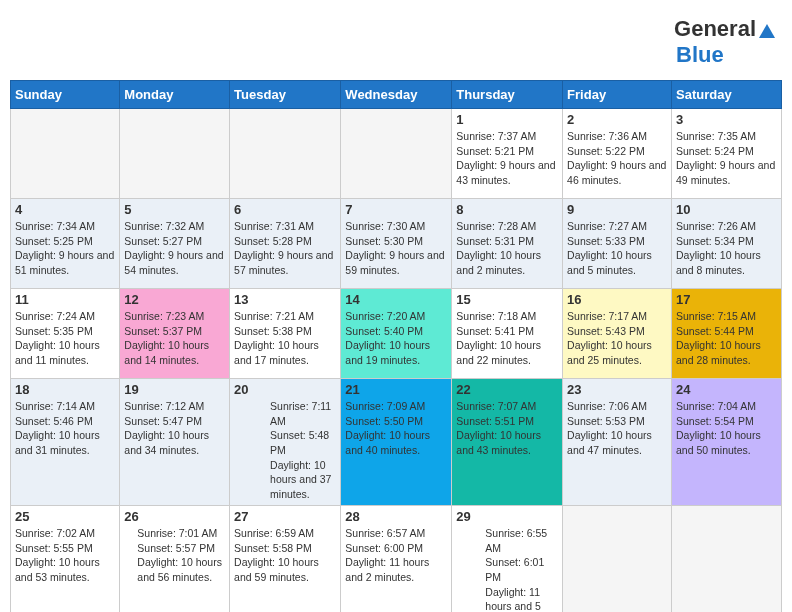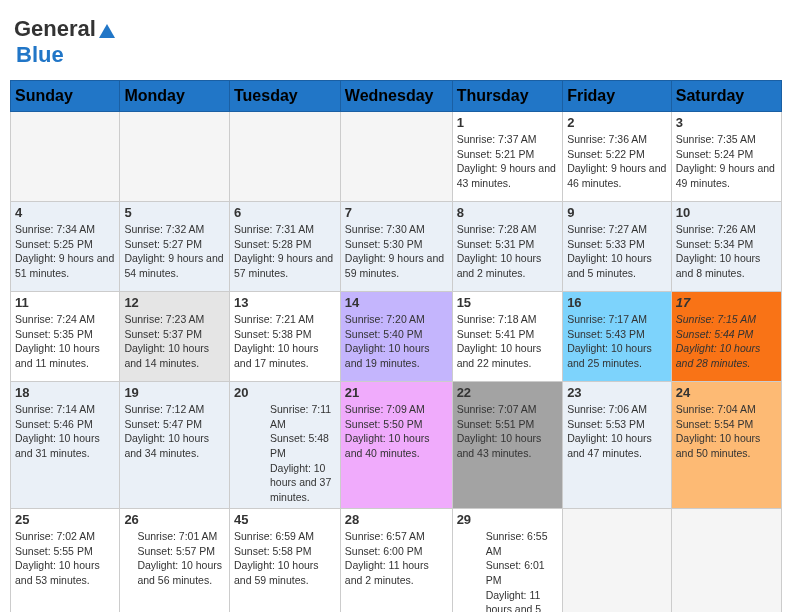--- a/index.html
+++ b/index.html
@@ -5,21 +5,21 @@
     * { box-sizing: border-box; margin: 0; padding: 0; }
     body {
       font-family: Arial, sans-serif;
       background: #fff;
       width: 792px;
       min-height: 612px;
       padding: 10px;
     }
     .header {
       display: flex;
-      justify-content: flex-start;
+      justify-content: flex-end;
       align-items: flex-start;
       margin-bottom: 6px;
       padding: 6px 4px;
     }
     .logo {
       display: flex;
       align-items: center;
     }
     .title-area {
       text-align: right;
@@ -33,24 +33,24 @@
       font-size: 15px;
       color: #555;
     }
     .calendar {
       width: 100%;
       border-collapse: collapse;
       font-size: 11px;
     }
     .calendar th {
       background-color: #2176c7;
-      color: #000000;
+      color: #ffffff;
       padding: 6px 4px;
       text-align: left;
-      font-size: 16px;
+      font-size: 13px;
       font-weight: bold;
       border: 1px solid #1a5fa3;
     }
     .calendar td {
       border: 1px solid #ccc;
       vertical-align: top;
       padding: 3px 4px;
       width: 113px;
       min-height: 80px;
       height: 90px;
@@ -173,51 +173,51 @@
 Daylight: 10 hours and 8 minutes.</div>
         </td>
       </tr>
       <tr>
         <td style="background: rgb(255, 255, 255);">
           <span class="day-num">11</span>
           <div class="day-info" style="white-space: pre-line;">Sunrise: 7:24 AM
 Sunset: 5:35 PM
 Daylight: 10 hours and 11 minutes.</div>
         </td>
-        <td style="background: #e5e5e5;">
+        <td style="background: #f9a8d4;">
           <span class="day-num">12</span>
           <div class="day-info" style="white-space: pre-line;">Sunrise: 7:23 AM
 Sunset: 5:37 PM
 Daylight: 10 hours and 14 minutes.</div>
         </td>
         <td style="background: rgb(255, 255, 255);">
           <span class="day-num">13</span>
           <div class="day-info" style="white-space: pre-line;">Sunrise: 7:21 AM
 Sunset: 5:38 PM
 Daylight: 10 hours and 17 minutes.</div>
         </td>
-        <td style="background: #c4b5fd;">
+        <td style="background: #5eead4;">
           <span class="day-num">14</span>
           <div class="day-info" style="white-space: pre-line;">Sunrise: 7:20 AM
 Sunset: 5:40 PM
 Daylight: 10 hours and 19 minutes.</div>
         </td>
         <td style="background: rgb(255, 255, 255);">
           <span class="day-num">15</span>
           <div class="day-info" style="white-space: pre-line;">Sunrise: 7:18 AM
 Sunset: 5:41 PM
 Daylight: 10 hours and 22 minutes.</div>
         </td>
-        <td style="background: #7dd3fc;">
+        <td style="background: #fef9c3;">
           <span class="day-num">16</span>
           <div class="day-info" style="white-space: pre-line;">Sunrise: 7:17 AM
 Sunset: 5:43 PM
 Daylight: 10 hours and 25 minutes.</div>
         </td>
-        <td style="background: #f97316; font-style: italic;">
+        <td style="background: #eab308;">
           <span class="day-num">17</span>
           <div class="day-info" style="white-space: pre-line;">Sunrise: 7:15 AM
 Sunset: 5:44 PM
 Daylight: 10 hours and 28 minutes.</div>
         </td>
       </tr>
       <tr>
         <td style="background: rgb(234, 240, 247);">
           <span class="day-num">18</span>
           <div class="day-info" style="white-space: pre-line;">Sunrise: 7:14 AM
@@ -229,60 +229,60 @@
           <div class="day-info" style="white-space: pre-line;">Sunrise: 7:12 AM
 Sunset: 5:47 PM
 Daylight: 10 hours and 34 minutes.</div>
         </td>
         <td style="background: rgb(234, 240, 247);">
           <span class="day-num">20</span>
           <div class="day-info" style="white-space: pre-line; margin-left: 36px;">Sunrise: 7:11 AM
 Sunset: 5:48 PM
 Daylight: 10 hours and 37 minutes.</div>
         </td>
-        <td style="background: #f0abfc;">
+        <td style="background: #0ea5e9;">
           <span class="day-num">21</span>
           <div class="day-info" style="white-space: pre-line;">Sunrise: 7:09 AM
 Sunset: 5:50 PM
 Daylight: 10 hours and 40 minutes.</div>
         </td>
-        <td style="background: #a3a3a3;">
+        <td style="background: #14b8a6;">
           <span class="day-num">22</span>
           <div class="day-info" style="white-space: pre-line;">Sunrise: 7:07 AM
 Sunset: 5:51 PM
 Daylight: 10 hours and 43 minutes.</div>
         </td>
         <td style="background: rgb(234, 240, 247);">
           <span class="day-num">23</span>
           <div class="day-info" style="white-space: pre-line;">Sunrise: 7:06 AM
 Sunset: 5:53 PM
 Daylight: 10 hours and 47 minutes.</div>
         </td>
-        <td style="background: #fdba74;">
+        <td style="background: #c4b5fd;">
           <span class="day-num">24</span>
           <div class="day-info" style="white-space: pre-line;">Sunrise: 7:04 AM
 Sunset: 5:54 PM
 Daylight: 10 hours and 50 minutes.</div>
         </td>
       </tr>
       <tr>
         <td style="background: rgb(255, 255, 255);">
           <span class="day-num">25</span>
           <div class="day-info" style="white-space: pre-line;">Sunrise: 7:02 AM
 Sunset: 5:55 PM
 Daylight: 10 hours and 53 minutes.</div>
         </td>
         <td style="background: rgb(255, 255, 255);">
           <span class="day-num">26</span>
           <div class="day-info" style="white-space: pre-line; margin-left: 13px;">Sunrise: 7:01 AM
 Sunset: 5:57 PM
 Daylight: 10 hours and 56 minutes.</div>
         </td>
         <td style="background: rgb(255, 255, 255);">
-          <span class="day-num">45</span>
+          <span class="day-num">27</span>
           <div class="day-info" style="white-space: pre-line;">Sunrise: 6:59 AM
 Sunset: 5:58 PM
 Daylight: 10 hours and 59 minutes.</div>
         </td>
         <td style="background: rgb(255, 255, 255);">
           <span class="day-num">28</span>
           <div class="day-info" style="white-space: pre-line;">Sunrise: 6:57 AM
 Sunset: 6:00 PM
 Daylight: 11 hours and 2 minutes.</div>
         </td>

